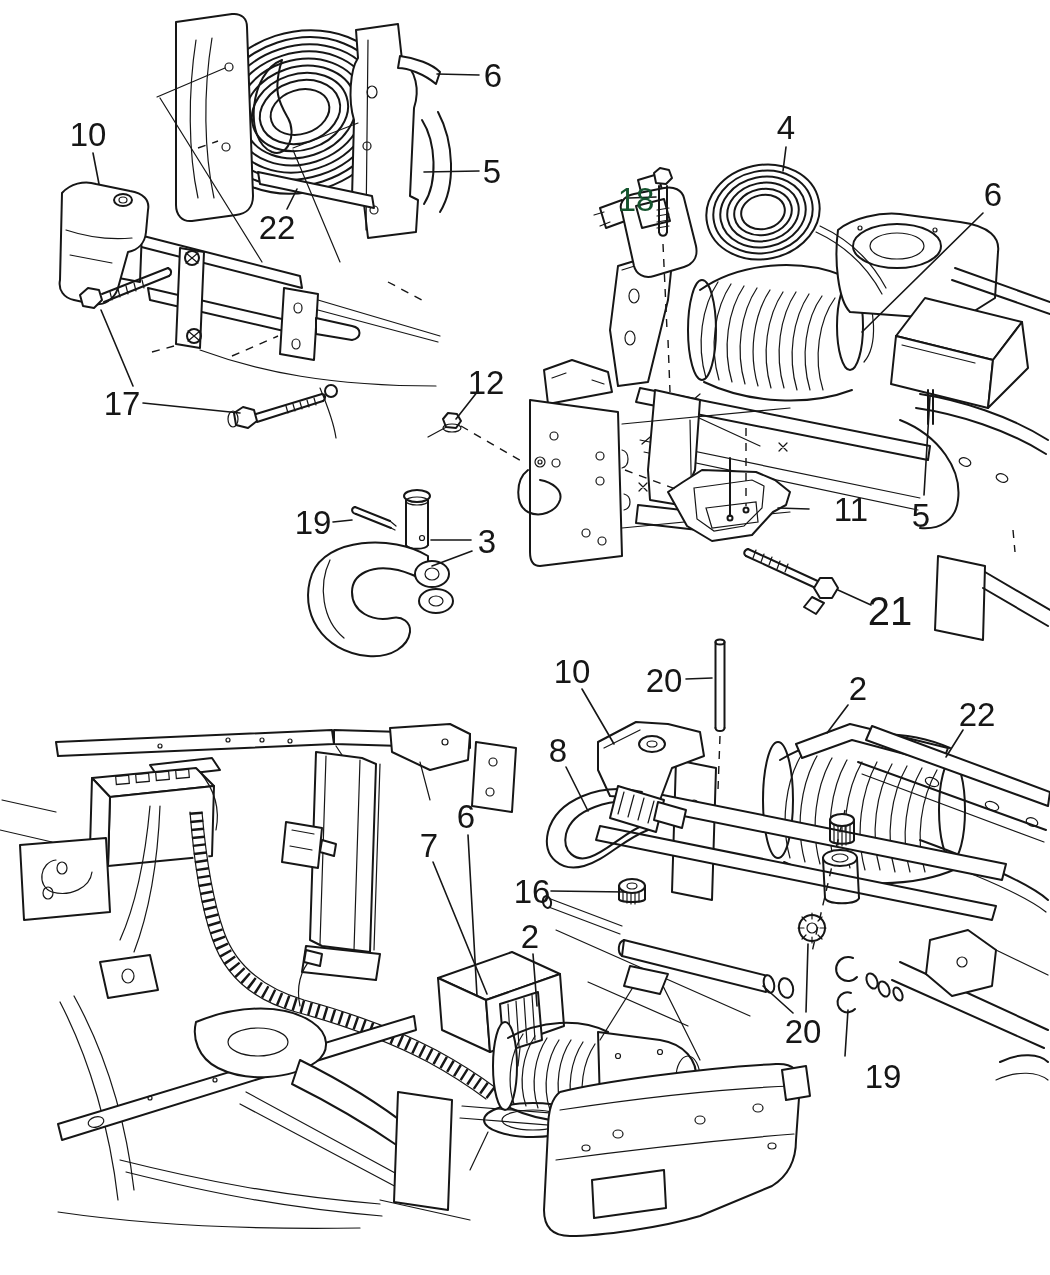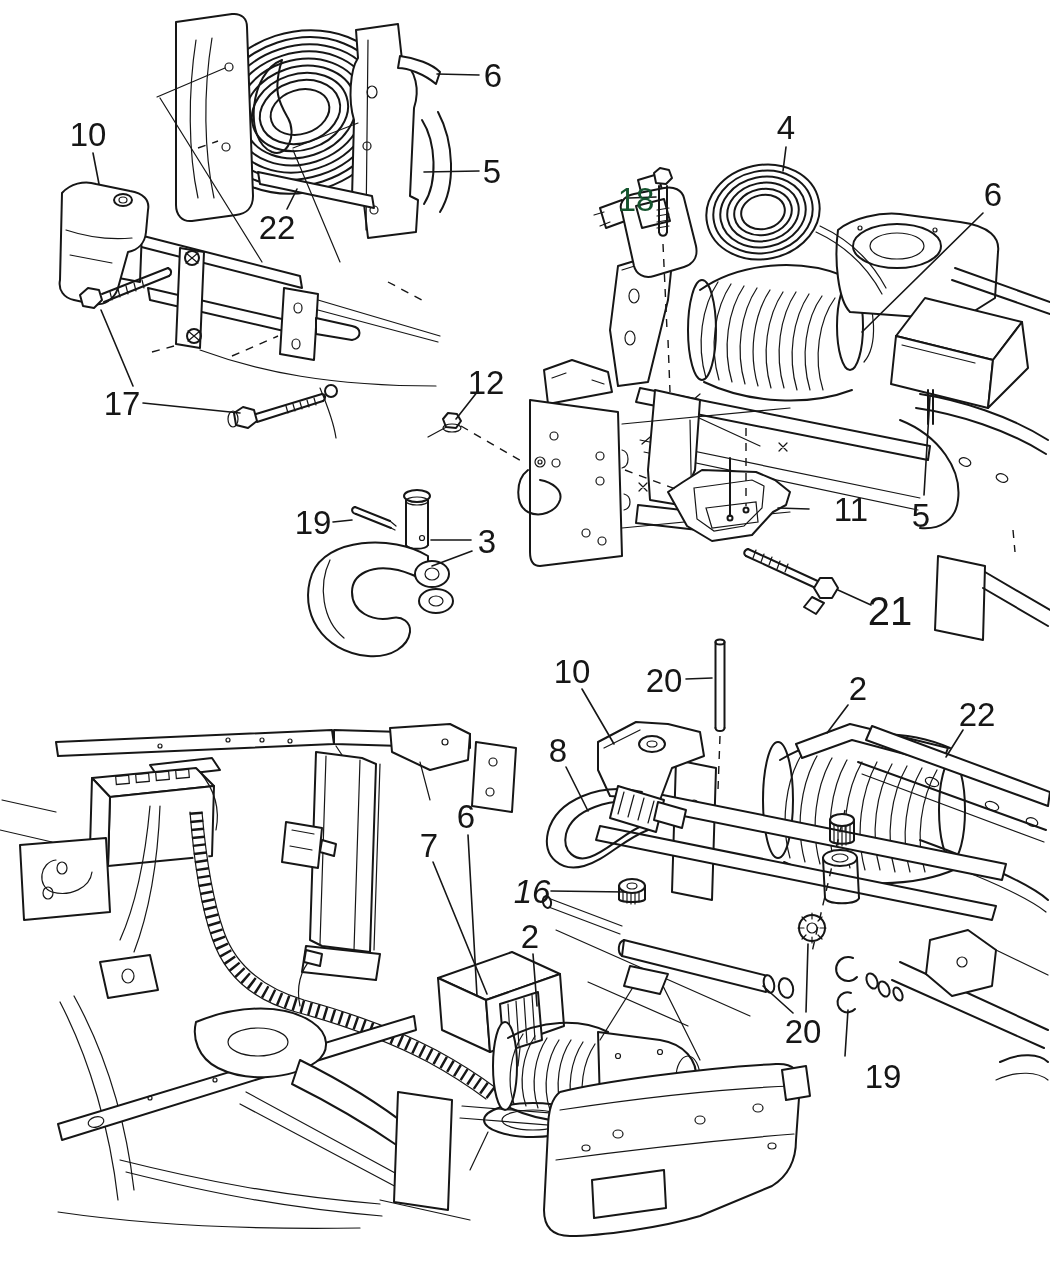--- a/index.html
+++ b/index.html
@@ -562,20 +562,20 @@
       <div class="callout" style="left: 831px; top: 509px; font-size: 33px; color: rgb(22, 22, 22); margin-left: 20px;">11</div>
       <div class="callout" style="left: 921px; top: 515px; font-size: 33px; color: rgb(22, 22, 22);">5</div>
       <div class="callout" style="left: 890px; top: 611px; font-size: 40px; color: rgb(22, 22, 22);">21</div>
       <div class="callout" style="left: 313px; top: 522px; font-size: 33px; color: rgb(22, 22, 22);">19</div>
       <div class="callout" style="left: 487px; top: 541px; font-size: 33px; color: rgb(22, 22, 22);">3</div>
       <div class="callout" style="left: 572px; top: 671px; font-size: 33px; color: rgb(22, 22, 22);">10</div>
       <div class="callout" style="left: 664px; top: 680px; font-size: 33px; color: rgb(22, 22, 22);">20</div>
       <div class="callout" style="left: 858px; top: 688px; font-size: 33px; color: rgb(22, 22, 22);">2</div>
       <div class="callout" style="left: 977px; top: 714px; font-size: 33px; color: rgb(22, 22, 22);">22</div>
       <div class="callout" style="left: 558px; top: 750px; font-size: 33px; color: rgb(22, 22, 22);">8</div>
-      <div class="callout" style="left: 532px; top: 891px; font-size: 33px; color: rgb(22, 22, 22); font-style: italic;">16</div>
+      <div class="callout" style="left: 532px; top: 891px; font-size: 33px; color: rgb(22, 22, 22);">16</div>
       <div class="callout" style="left: 429px; top: 845px; font-size: 33px; color: rgb(22, 22, 22);">7</div>
       <div class="callout" style="left: 466px; top: 816px; font-size: 33px; color: rgb(22, 22, 22);">6</div>
       <div class="callout" style="left: 530px; top: 936px; font-size: 33px; color: rgb(22, 22, 22);">2</div>
       <div class="callout" style="left: 803px; top: 1031px; font-size: 33px; color: rgb(22, 22, 22);">20</div>
       <div class="callout" style="left: 883px; top: 1076px; font-size: 33px; color: rgb(22, 22, 22);">19</div>
     </div>
 </div>
 
 </body></html>

